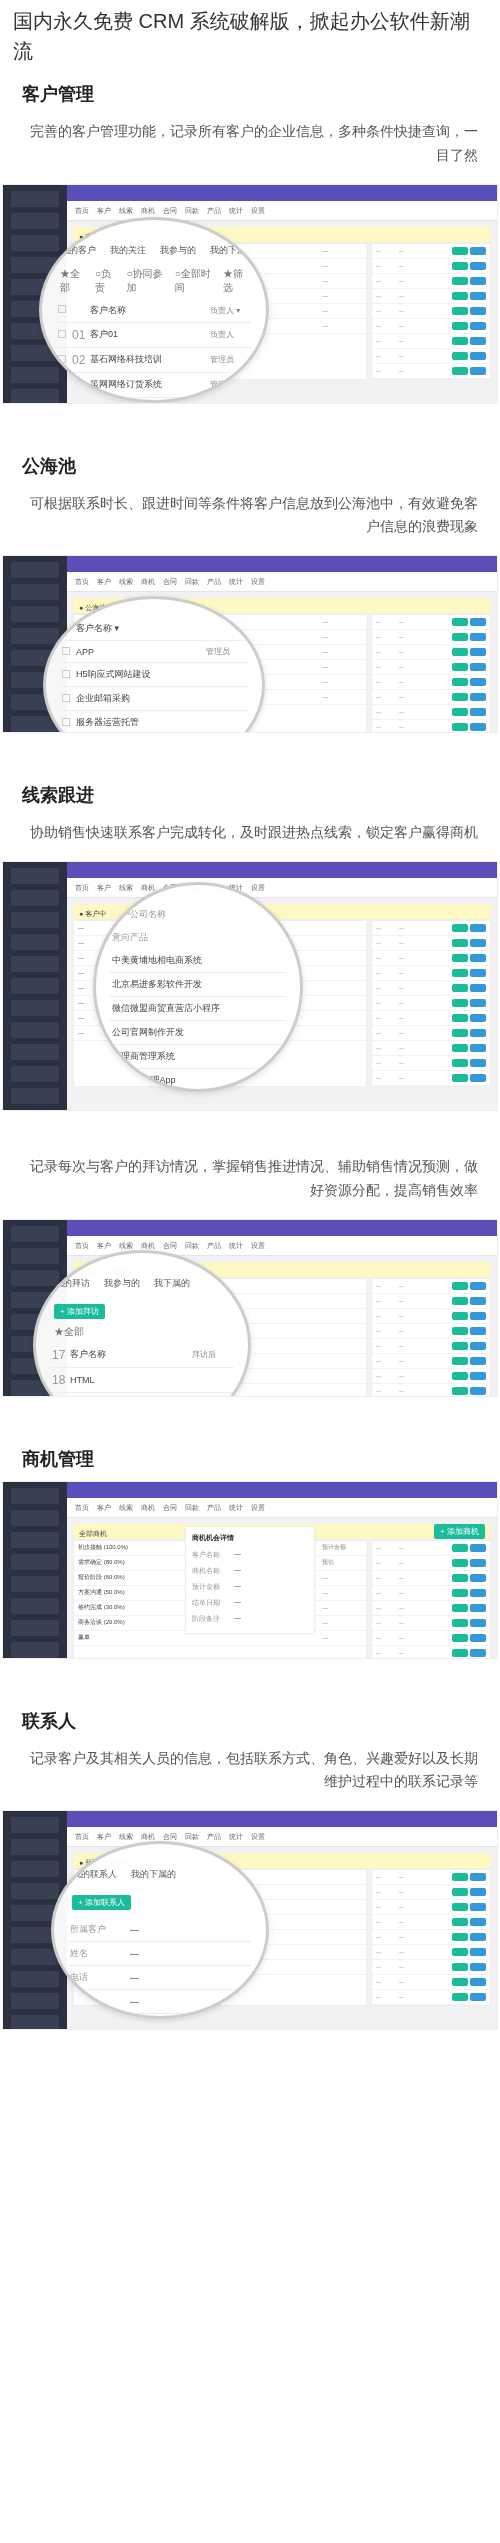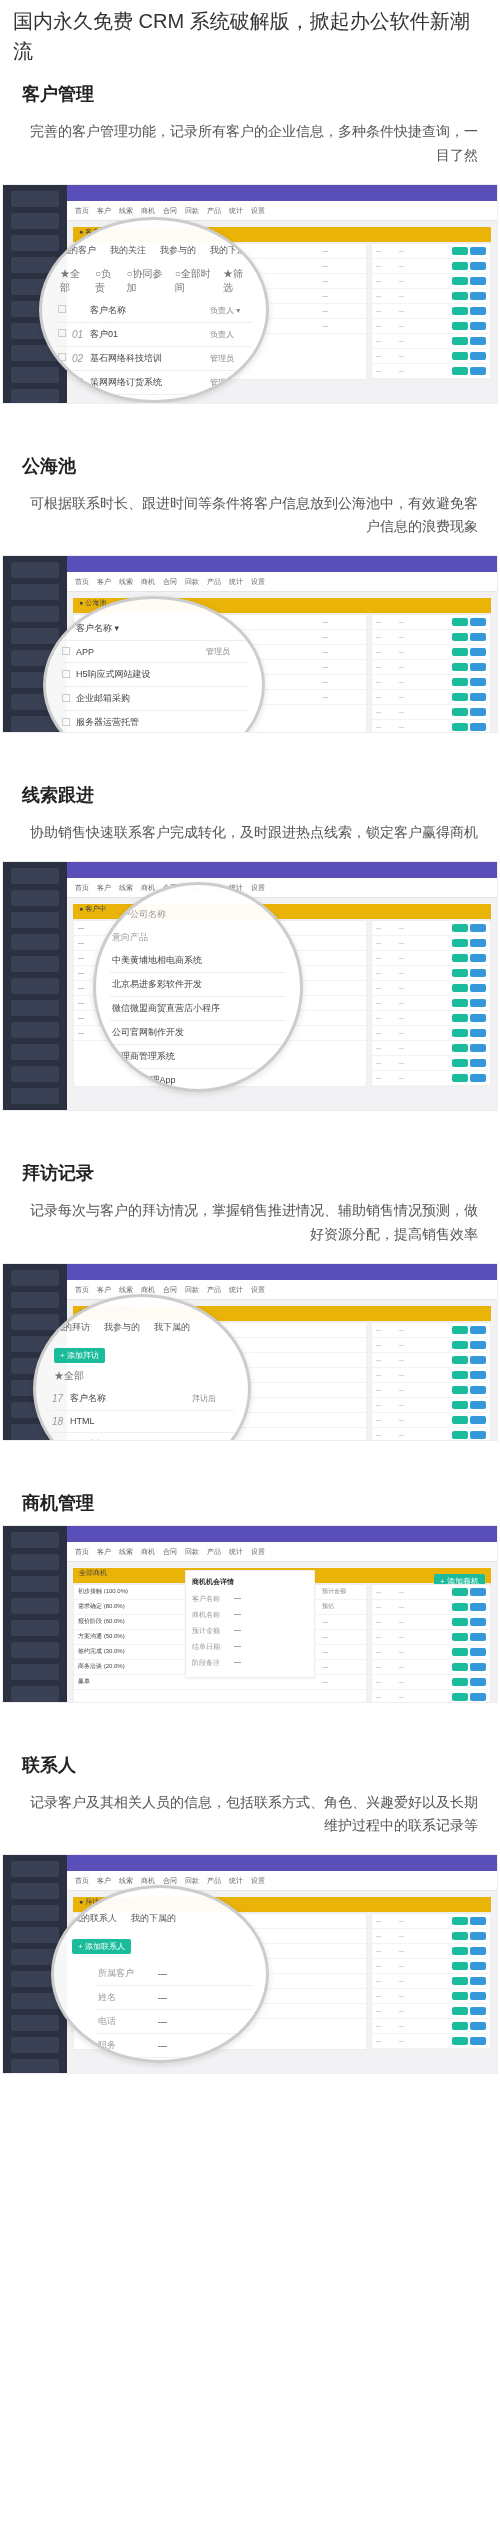--- a/index.html
+++ b/index.html
@@ -8,40 +8,40 @@
 .section { margin-bottom: 40px; }
 .section-heading { font-size: 18px; font-weight: 600; padding: 10px 22px; color: #222; }
 .section-desc { font-size: 14px; color: #555; padding: 4px 22px 16px; line-height: 1.7; text-align: right; }
 .shot { position: relative; width: 496px; height: 220px; margin: 0 auto; background: #f7f7fa; border: 1px solid #eee; overflow: hidden; }
 .shot-sidebar { position: absolute; left: 0; top: 0; bottom: 0; width: 64px; background: #2b3141; }
 .shot-sidebar .sb-row { height: 16px; margin: 6px 8px; background: #3a4154; border-radius: 2px; }
 .shot-topbar { position: absolute; left: 64px; right: 0; top: 0; height: 16px; background: #5a4fb8; }
 .shot-subbar { position: absolute; left: 64px; right: 0; top: 16px; height: 20px; background: #fff; border-bottom: 1px solid #e5e5e5; font-size: 7px; color: #666; padding: 5px 8px; display: flex; gap: 8px; }
 .shot-subbar span { white-space: nowrap; }
 .shot-body { position: absolute; left: 64px; right: 0; top: 36px; bottom: 0; background: #f2f2f5; padding: 6px; }
-.tabbar { background: #eab308; height: 16px; font-size: 7px; display: flex; align-items: flex-start; padding: 0 6px; gap: 10px; color: #444; border-bottom: 1px solid #eee; }
+.tabbar { background: #fef9c3; height: 16px; font-size: 7px; display: flex; align-items: flex-end; padding: 0 6px; gap: 10px; color: #444; border-bottom: 1px solid #eee; }
 .grid { display: flex; gap: 4px; }
 .panel-left { flex: 1; background: #fff; border: 1px solid #eee; }
 .panel-right { width: 120px; background: #fff; border: 1px solid #eee; }
 .row { display: flex; align-items: center; height: 15px; font-size: 6px; color: #555; border-bottom: 1px solid #f3f3f3; padding: 0 4px; }
 .row .c1 { width: 14px; text-align: center; color: #999; }
 .row .c2 { width: 14px; color: #999; }
 .row .c3 { flex: 1; white-space: nowrap; overflow: hidden; }
 .row .c4 { width: 40px; color: #888; }
 .row-r { display: flex; align-items: center; height: 15px; font-size: 5px; border-bottom: 1px solid #f3f3f3; padding: 0 4px; gap: 3px; }
 .row-r .dot { width: 20px; color: #999; }
 .row-r .pills { display: flex; gap: 2px; margin-left: auto; }
 .pill { width: 16px; height: 8px; border-radius: 2px; }
 .pill.g { background: #1bbc9b; }
 .pill.b { background: #3498db; }
 .lens { position: absolute; border: 3px solid #ccc; border-radius: 50%; background: rgba(255,255,255,0.96); box-shadow: 0 2px 6px rgba(0,0,0,0.12); overflow: hidden; }
 .lens-inner { font-size: 9px; color: #444; padding: 18px 14px; }
 .lens-row { display: flex; align-items: center; padding: 5px 2px; border-bottom: 1px solid #eee; }
 .lens-row .lc1 { width: 14px; color: #aaa; font-size: 8px; }
-.lens-row .lc2 { width: 18px; color: #999; font-size: 10px; font-style: italic; }
+.lens-row .lc2 { width: 18px; color: #999; font-size: 12px; }
 .lens-row .lc3 { flex: 1; font-size: 9px; }
 .lens-row .lc4 { width: 40px; color: #888; font-size: 8px; }
 .lens-head { display: flex; gap: 14px; font-size: 9px; padding: 6px 4px; color: #555; }
 .lens-filters { display: flex; gap: 10px; font-size: 10px; padding: 4px; color: #777; }
 .lens-btn { display: inline-block; background: #1bbc9b; color: #fff; font-size: 8px; padding: 2px 6px; border-radius: 2px; margin-top: 6px; }
 .cb { display: inline-block; width: 8px; height: 8px; border: 1px solid #ccc; }
 .shot.tall { height: 250px; }
 .shot.med { height: 178px; }
 .detail-card { position: absolute; background: #fff; border: 1px solid #eee; font-size: 7px; padding: 6px; box-shadow: 0 1px 3px rgba(0,0,0,0.05); }
 .detail-card .dr { display: flex; padding: 3px 0; }
@@ -617,21 +617,20 @@
             <div class="lens-row">
               <span class="lc3">Ng业务管理App</span>
             </div>
           </div>
       </div>
     </div>
   </div>
 </div>
 
 <div class="section">
-  <h2 class="section-heading">拜访记录</h2>
   <p class="section-desc">记录每次与客户的拜访情况，掌握销售推进情况、辅助销售情况预测，做好资源分配，提高销售效率</p>
   <div class="shot med">
     <div class="shot-sidebar" id="sb4">
         <div class="sb-row"></div>
         <div class="sb-row"></div>
         <div class="sb-row"></div>
         <div class="sb-row"></div>
         <div class="sb-row"></div>
         <div class="sb-row"></div>
         <div class="sb-row"></div>
@@ -1119,21 +1118,21 @@
           </div>
       </div>
     </div>
     <div class="lens" style="left:48px; top:30px; width:218px; height:178px;">
       <div class="lens-inner">
         <div class="lens-head">
           <span>我的联系人</span>
           <span>我的下属的</span>
         </div>
         <div style="padding:2px 4px;"><span class="lens-btn">+ 添加联系人</span></div>
-        <div id="contacts-card" style="margin-top:6px;margin-left:28px;">
+        <div id="contacts-card" style="margin-top:6px;">
             <div class="lens-row">
               <span class="lc3" style="color:#999;width:60px;flex:0 0 60px;">所属客户</span>
               <span class="lc3">—</span>
             </div>
             <div class="lens-row">
               <span class="lc3" style="color:#999;width:60px;flex:0 0 60px;">姓名</span>
               <span class="lc3">—</span>
             </div>
             <div class="lens-row">
               <span class="lc3" style="color:#999;width:60px;flex:0 0 60px;">电话</span>

